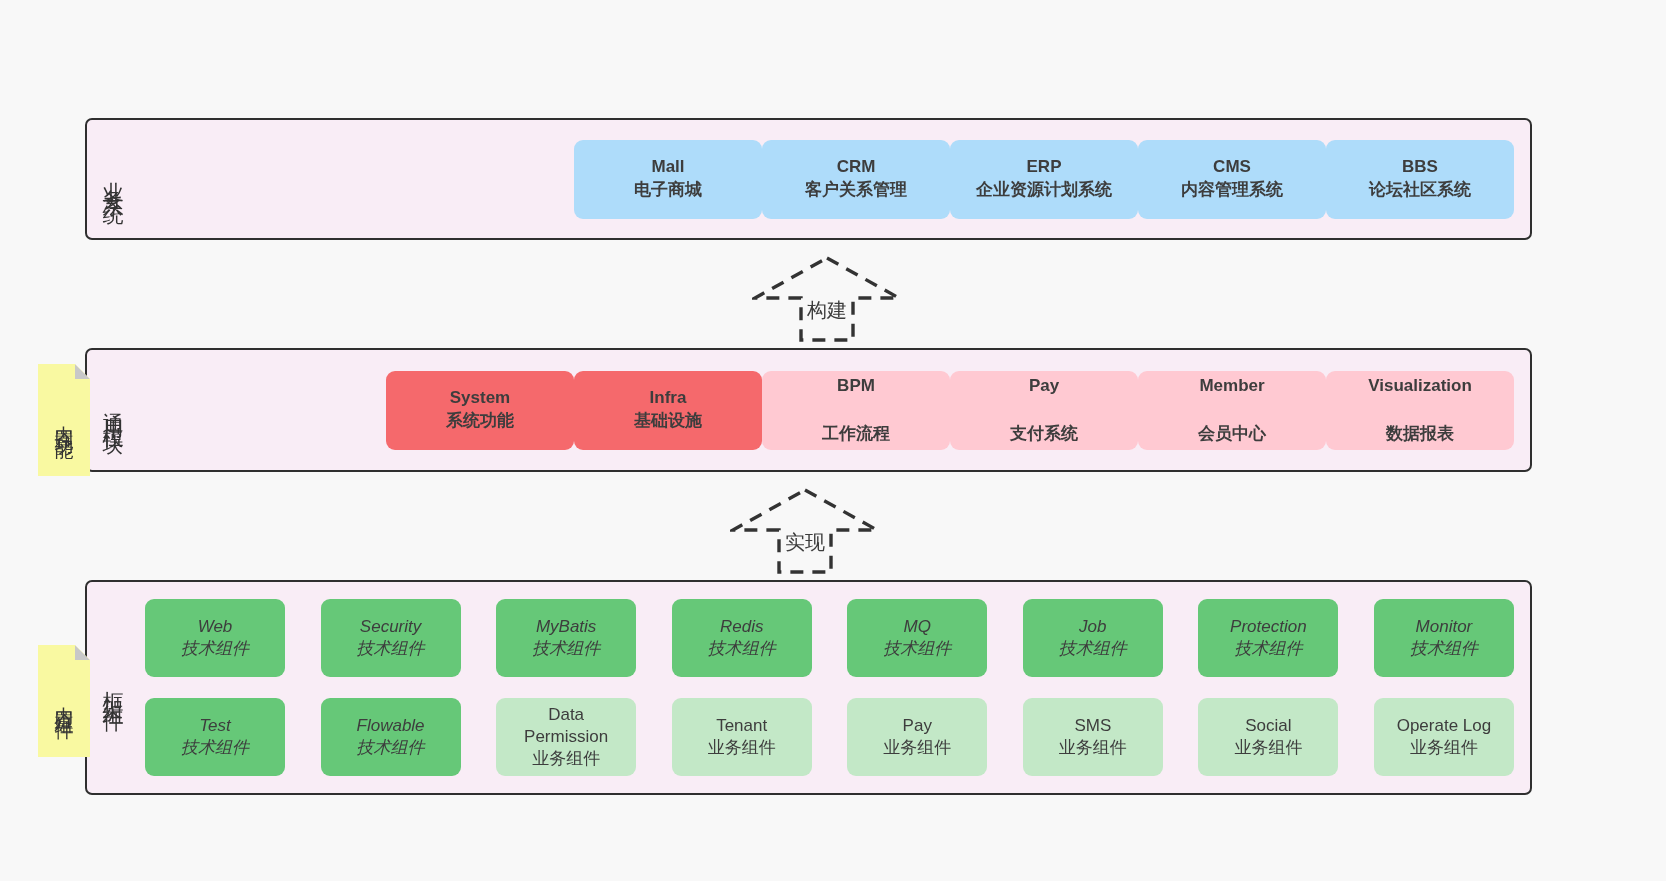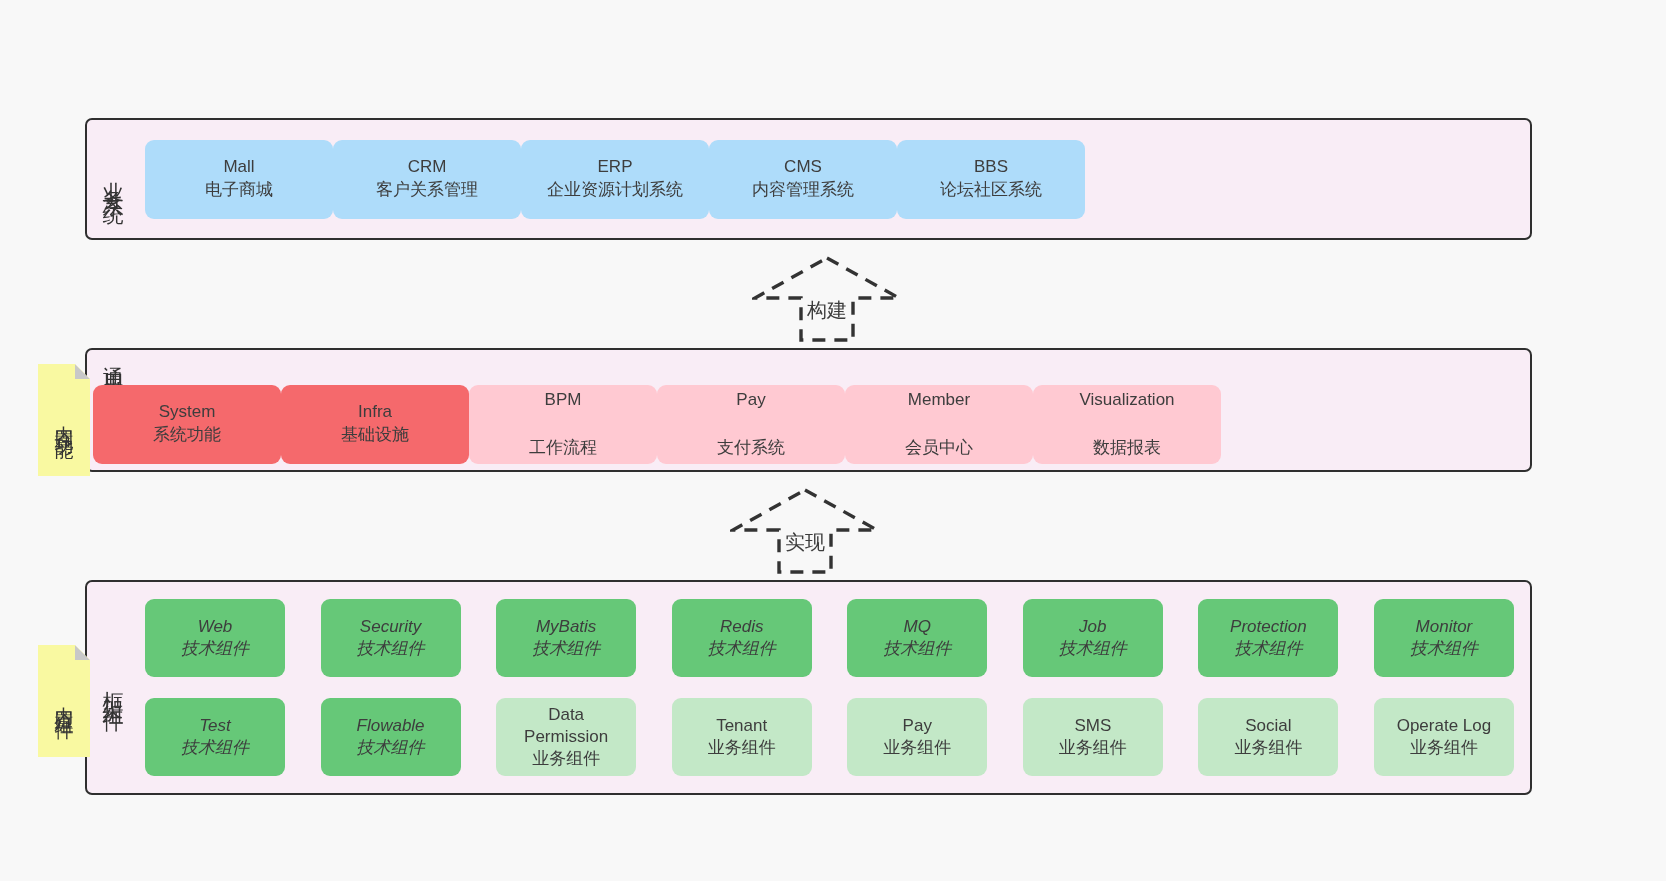--- a/index.html
+++ b/index.html
@@ -29,22 +29,23 @@
     writing-mode: vertical-rl;
     text-orientation: upright;
     font-size: 21px;
     letter-spacing: 7px;
     color: #333;
   }
   .panel-content {
     flex: 1;
     display: flex;
     align-items: center;
-    justify-content: flex-start;
+    justify-content: flex-end;
     padding: 0 16px 0 6px;
+    font-weight: bold;
   }
   .panel-rows {
     flex: 1;
     display: flex;
     flex-direction: column;
     justify-content: center;
     gap: 21px;
     padding: 0 16px 0 6px;
   }
   .row {
@@ -136,21 +137,21 @@
     <polygon points="75,3 147,43 101,43 101,85 49,85 49,43 3,43" fill="none" stroke="#333333" stroke-width="3.4" stroke-dasharray="13 9"></polygon>
     <rect x="51" y="38" width="48" height="32" fill="#f8f8f8"></rect>
     <text x="75" y="62" text-anchor="middle" font-size="20" fill="#3d3d3d">构建</text>
   </svg>
 </div>
 
 <div class="sticky-note" style="top:364px;">
   <span>内置功能</span>
   <div class="sticky-fold" style="writing-mode:horizontal-tb;"></div>
 </div>
-<div class="panel" style="top:348px; height:124px;flex-direction:column;">
+<div class="panel" style="top:348px; height:124px;">
   <div class="panel-label">通用模块</div>
   <div class="panel-content">
     <div class="box red">
       <div>System</div>
       <div>系统功能</div>
     </div>
     <div class="box red">
       <div>Infra</div>
       <div>基础设施</div>
     </div>

